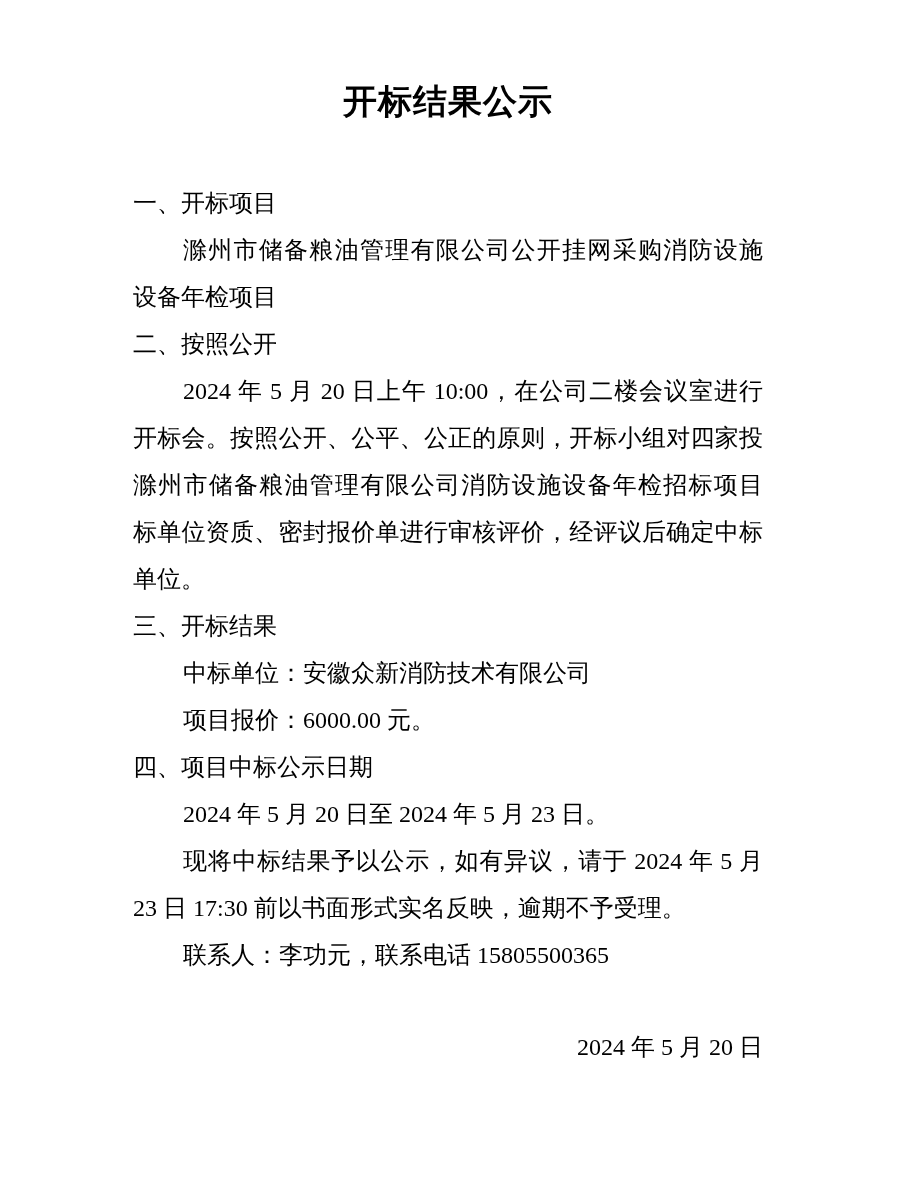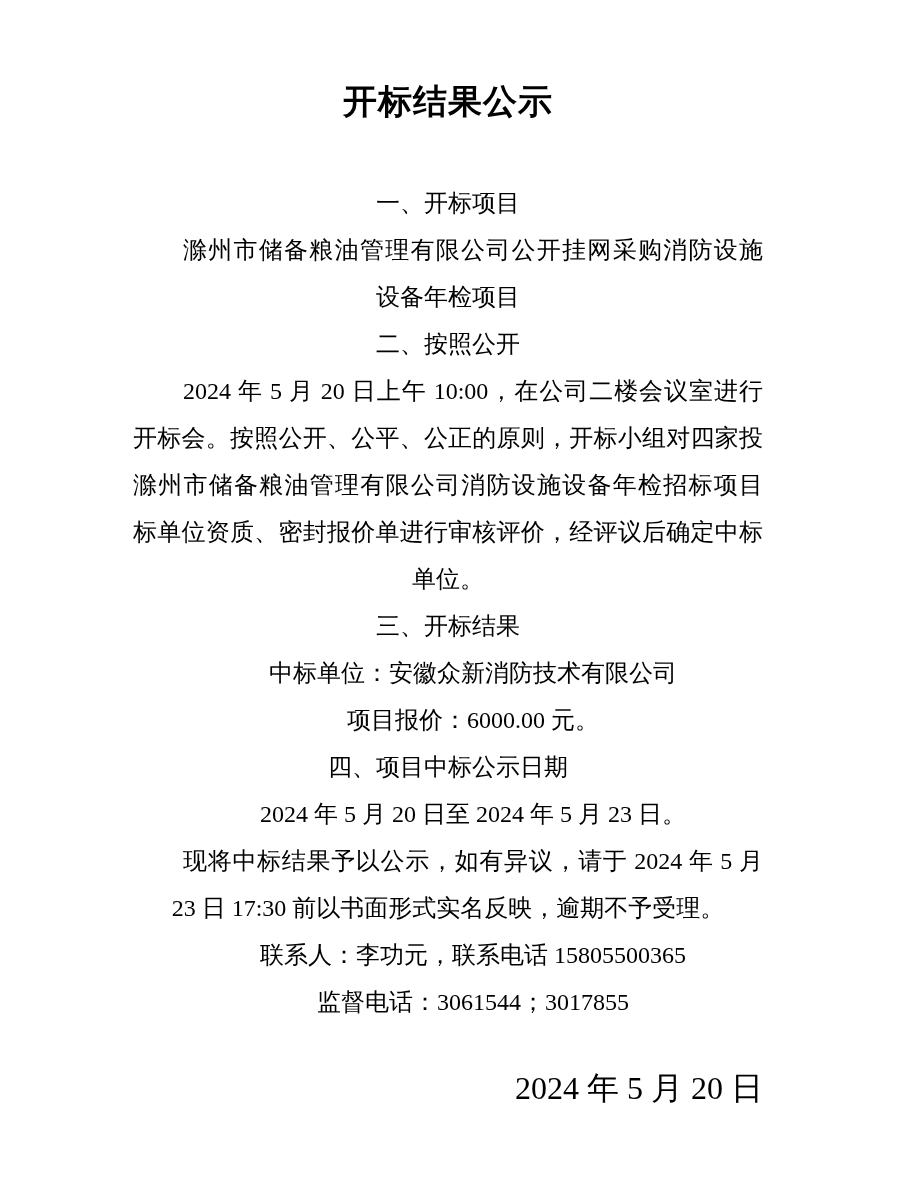--- a/index.html
+++ b/index.html
@@ -31,36 +31,36 @@
   .doc-body {
     position: absolute;
     left: 133px;
     top: 180px;
     width: 630px;
   }
   .line {
     font-size: 24px;
     line-height: 47px;
     height: 47px;
-    text-align: center;
+    text-align: left;
     white-space: normal;
     overflow: hidden;
   }
   .line.indent {
     text-indent: 50px;
   }
   .line.justify {
     text-align: justify;
     text-align-last: justify;
   }
   .sign-date {
     position: absolute;
     right: 137px;
-    top: 1065px;
-    font-size: 32px;
+    top: 1024px;
+    font-size: 24px;
     line-height: 47px;
     text-align: right;
   }
 </style>
 </head>
 <body>
 
 <div class="page">
 
   <h1 class="doc-title">开标结果公示</h1>
@@ -76,18 +76,17 @@
     <div class="line justify">标单位资质、密封报价单进行审核评价，经评议后确定中标</div>
     <div class="line">单位。</div>
     <div class="line">三、开标结果</div>
     <div class="line indent">中标单位：安徽众新消防技术有限公司</div>
     <div class="line indent">项目报价：6000.00 元。</div>
     <div class="line">四、项目中标公示日期</div>
     <div class="line indent">2024 年 5 月 20 日至 2024 年 5 月 23 日。</div>
     <div class="line indent justify">现将中标结果予以公示，如有异议，请于 2024 年 5 月</div>
     <div class="line">23 日 17:30 前以书面形式实名反映，逾期不予受理。</div>
     <div class="line indent">联系人：李功元，联系电话 15805500365</div>
-    <div class="line indent">监督电话：3061544；3017855</div>
   </div>
 
   <div class="sign-date">2024 年 5 月 20 日</div>
 
 </div>
 
 </body></html>

